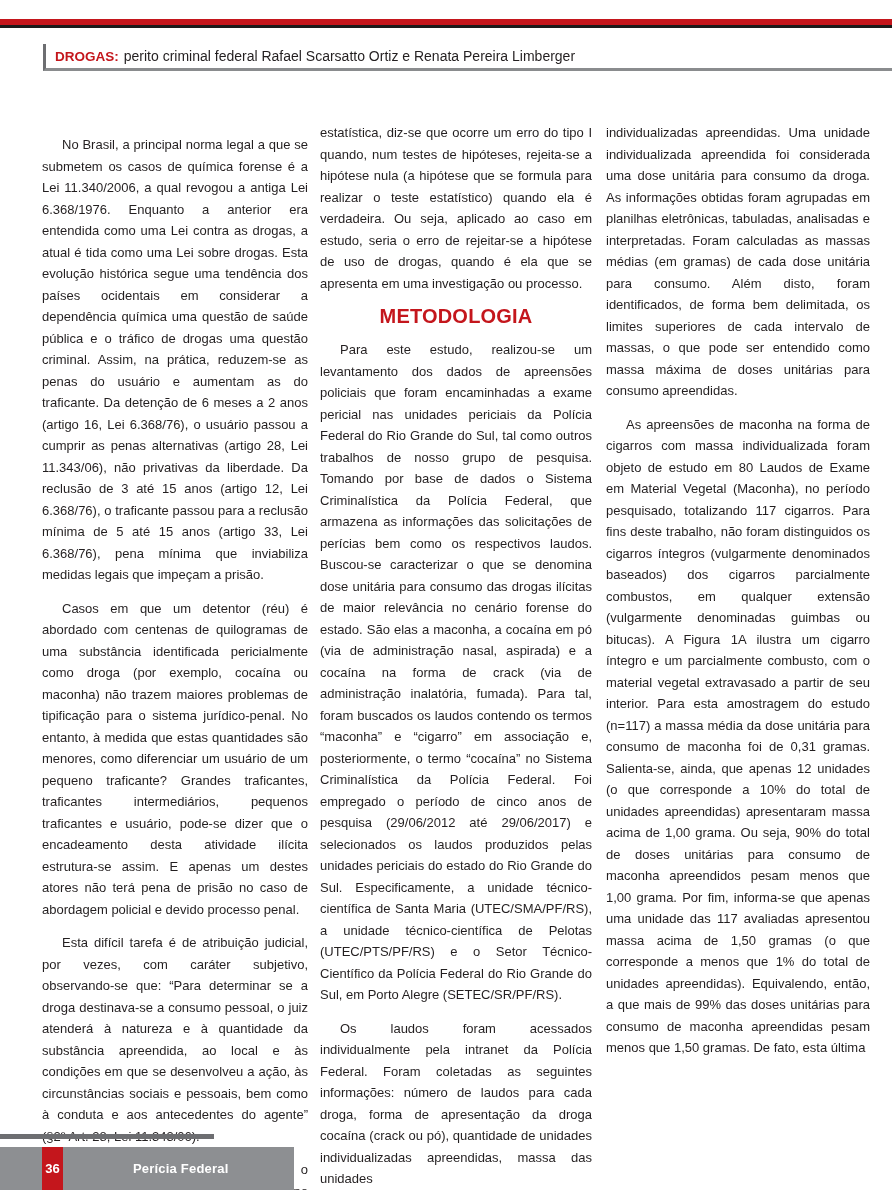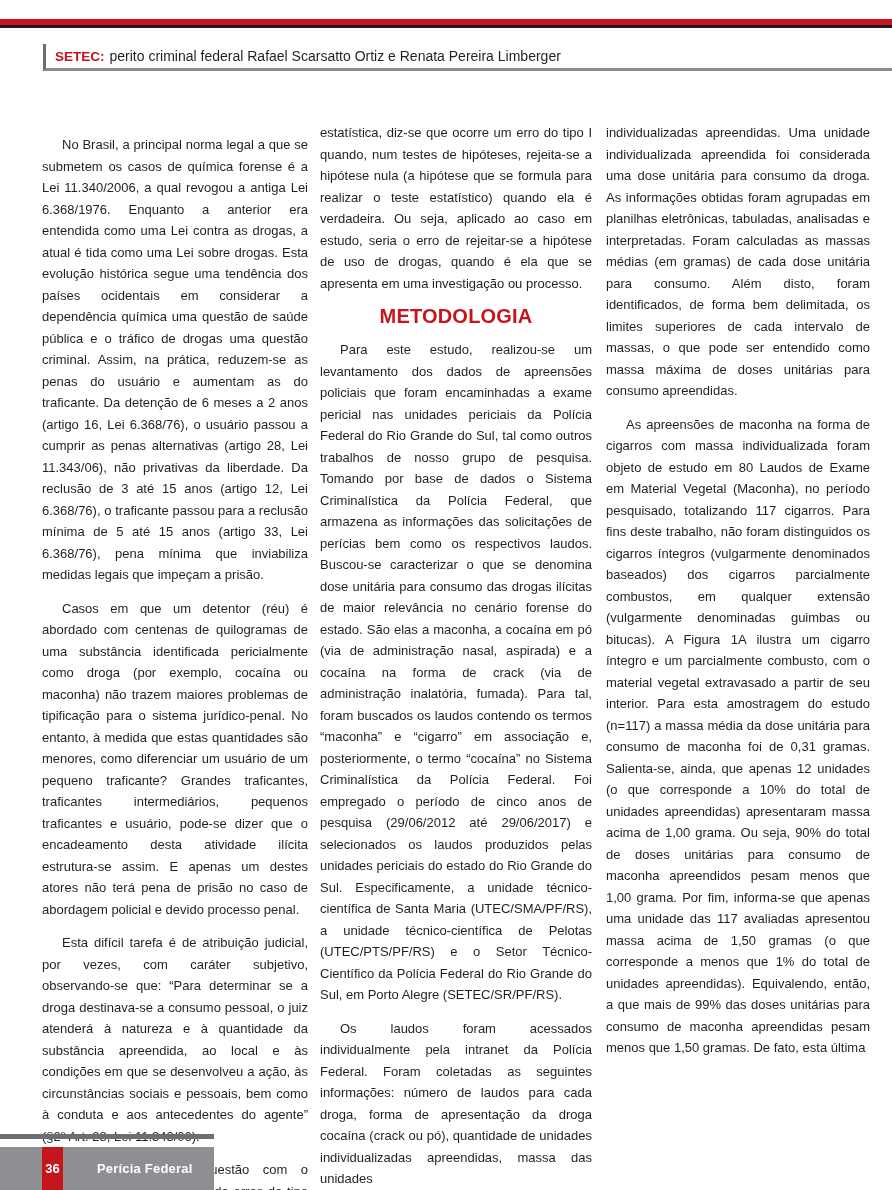--- a/index.html
+++ b/index.html
@@ -40,23 +40,23 @@
     margin:11px 0 7px 0;
     font-size:20px;line-height:22px;
     font-weight:bold;
     color:var(--accent,#c4161c);
     letter-spacing:.2px;
     text-align:center;
   }
   
   .footer-rule{position:absolute;left:0;top:1134px;width:214px;height:5px;background:var(--rule,#6d6e71);}
   .footer-bar{
-    position:absolute;left:0;top:1147px;width:214px;height:43px;
+    position:absolute;left:0;top:1147px;width:258px;height:43px;
     background:var(--footerGray,#8d8f92);
-    display:flex;align-items:center;
+    display:flex;align-items:center;padding-left:36px;
   }
   .page-num{
     position:absolute;left:42px;top:0;width:21px;height:43px;
     background:var(--accent,#c4161c);
     color:#ffffff;font-weight:bold;font-size:13px;
     display:flex;align-items:center;justify-content:center;
   }
   .mag-title{
     margin-left:97px;
     color:#ffffff;font-weight:bold;font-size:13px;letter-spacing:.2px;
@@ -65,21 +65,21 @@
 </style>
 </head>
 <body>
 
 <div class="page">
 
   <div class="topbar"></div>
   <div class="topbar-black"></div>
 
   <header class="kicker-box">
-    <span class="kicker">SETEC:</span>
+    <span class="kicker">DROGAS:</span>
     <span class="byline">perito criminal federal Rafael Scarsatto Ortiz e Renata Pereira Limberger</span>
   </header>
 
   <main class="columns">
 
     <section class="col col-1">
       <p class="indent">No Brasil, a principal norma legal a que se submetem os casos de química forense é a Lei 11.340/2006, a qual revogou a antiga Lei 6.368/1976. Enquanto a anterior era entendida como uma Lei contra as drogas, a atual é tida como uma Lei sobre drogas. Esta evolução histórica segue uma tendência dos países ocidentais em considerar a dependência química uma questão de saúde pública e o tráfico de drogas uma questão criminal. Assim, na prática, reduzem-se as penas do usuário e aumentam as do traficante. Da detenção de 6 meses a 2 anos (artigo 16, Lei 6.368/76), o usuário passou a cumprir as penas alternativas (artigo 28, Lei 11.343/06), não privativas da liberdade. Da reclusão de 3 até 15 anos (artigo 12, Lei 6.368/76), o traficante passou para a reclusão mínima de 5 até 15 anos (artigo 33, Lei 6.368/76), pena mínima que inviabiliza medidas legais que impeçam a prisão.</p>
       <p class="indent">Casos em que um detentor (réu) é abordado com centenas de quilogramas de uma substância identificada pericialmente como droga (por exemplo, cocaína ou maconha) não trazem maiores problemas de tipificação para o sistema jurídico-penal. No entanto, à medida que estas quantidades são menores, como diferenciar um usuário de um pequeno traficante? Grandes traficantes, traficantes intermediários, pequenos traficantes e usuário, pode-se dizer que o encadeamento desta atividade ilícita estrutura-se assim. E apenas um destes atores não terá pena de prisão no caso de abordagem policial e devido processo penal.</p>
       <p class="indent">Esta difícil tarefa é de atribuição judicial, por vezes, com caráter subjetivo, observando-se que: “Para determinar se a droga destinava-se a consumo pessoal, o juiz atenderá à natureza e à quantidade da substância apreendida, ao local e às condições em que se desenvolveu a ação, às circunstâncias sociais e pessoais, bem como à conduta e aos antecedentes do agente” (§2º Art. 28, Lei 11.343/06).</p>
       <p class="indent">Pode-se abordar a questão com o pensamento de minimização de erros do tipo I. Em</p>

